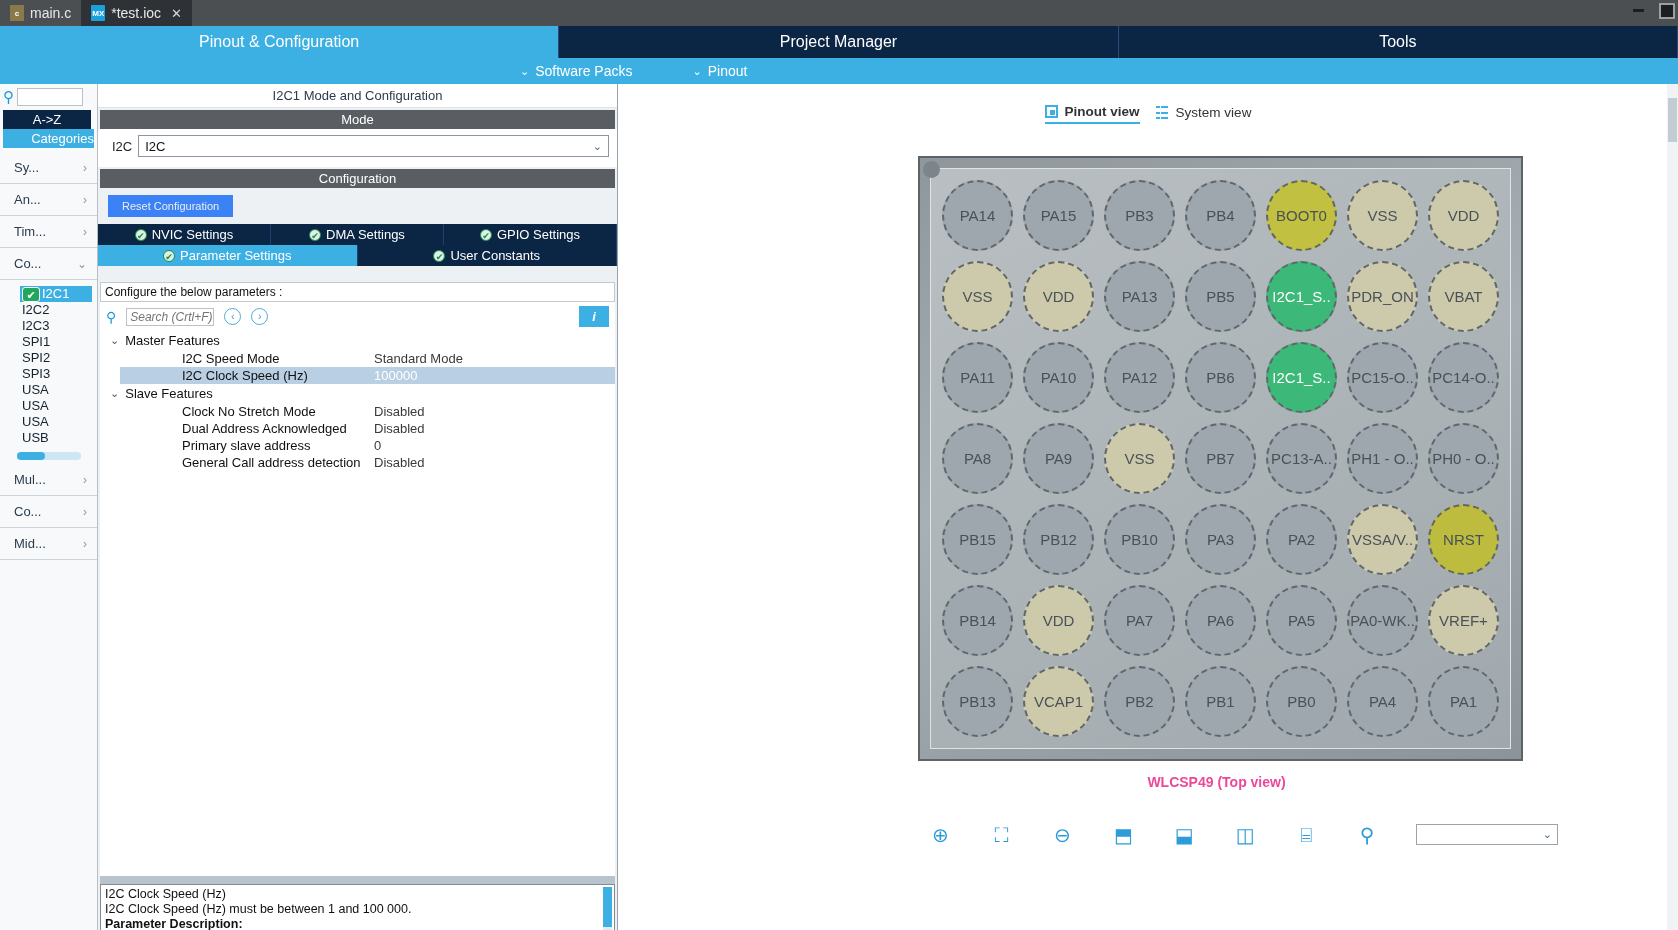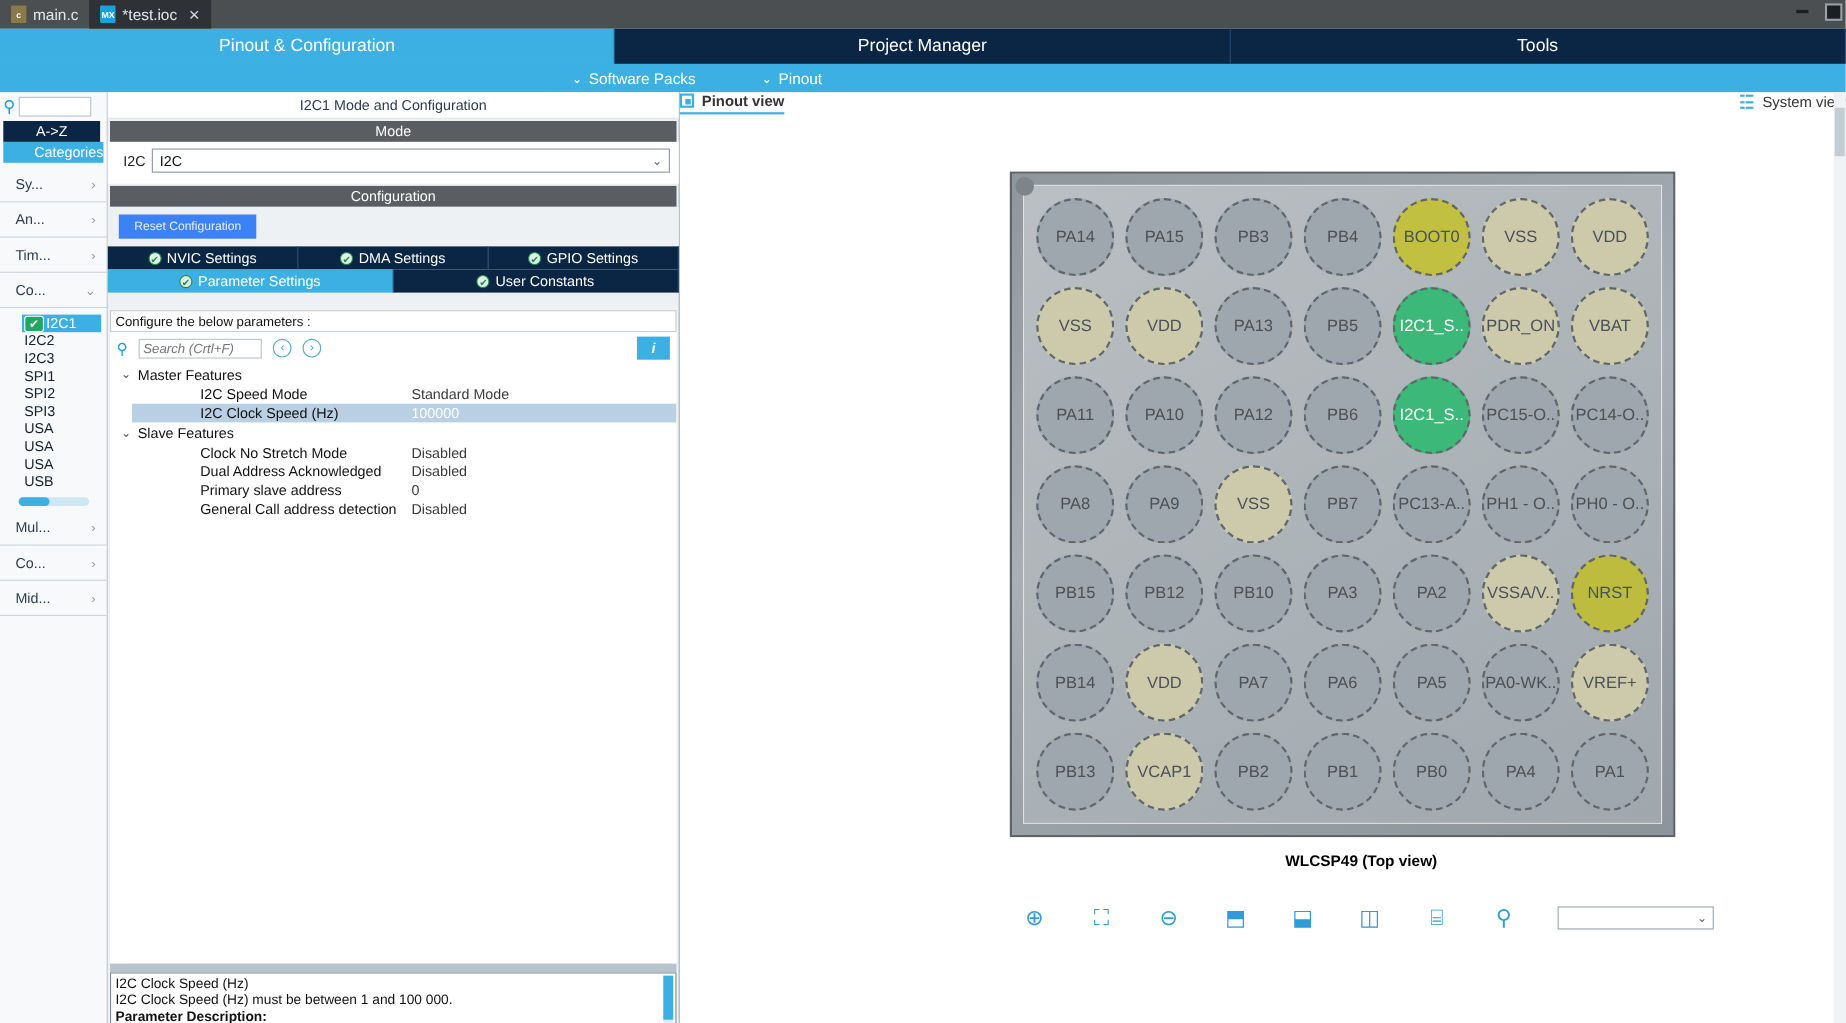--- a/index.html
+++ b/index.html
@@ -37,21 +37,21 @@
   .wc-min::after {
     content: ""; position: absolute; left: 1px; bottom: 4px; width: 11px;
     height: 3px; background: #1c1f22;
   }
   .wc-max::after {
     content: ""; position: absolute; left: 1px; top: 1px; width: 12px;
     height: 12px; border: 2px solid #9aa0a6; background: #1c1f22;
   }
 
   
-  .ribbon { height: 32px; display: flex; background: #14b8a6; }
+  .ribbon { height: 32px; display: flex; background: #fef9c3; }
   .rtab {
     flex: 1; display: flex; align-items: center; justify-content: center;
     color: #ffffff; font-size: 16px; background: #0b2545;
     border-right: 1px solid #2a4a78; cursor: default;
   }
   .rtab.active { background: #3db0e3; }
   .subribbon {
     height: 26px; background: #3db0e3; display: flex; align-items: center;
     color: #fff; font-size: 14px; padding-left: 520px; gap: 60px;
   }
@@ -156,21 +156,21 @@
   .cfg-note {
     background: #fff; border: 1px solid #c2cad1; font-size: 12px;
     color: #111; padding: 2px 4px; margin: 16px 2px 0 2px;
   }
   .search-row {
     background: #fff; display: flex; align-items: center; gap: 10px;
     padding: 4px 6px; margin: 0 2px;
   }
   .search-row .mag { color: #1a9ad7; font-size: 14px; }
   .search-row input {
-    width: 112px; height: 18px; border: 1px solid #b9c2c9; font-size: 12px;
+    width: 88px; height: 18px; border: 1px solid #b9c2c9; font-size: 12px;
     font-style: italic; color: #000000; padding-left: 3px; outline: none;
   }
   .navbtn {
     width: 17px; height: 17px; border-radius: 50%; border: 1px solid #54a8d8;
     color: #3f9fd0; font-size: 11px; text-align: center; line-height: 15px;
   }
   .infobtn {
     margin-left: auto; width: 30px; height: 21px; background: #3db0e3;
     color: #fff; font-size: 13px; font-weight: bold; text-align: center;
     line-height: 21px; font-style: italic;
@@ -199,21 +199,21 @@
     background: #e6eaee;
   }
   .desc-sbar::after {
     content: ""; position: absolute; left: 0; top: 0; width: 9px; height: 40px;
     background: #3db0e3;
   }
 
   
   .pinpane { flex: 1; background: #fff; position: relative; }
   .viewtabs {
-    display: flex; justify-content: space-between; gap: 16px; padding: 0 0 4px 0;
+    display: flex; justify-content: center; gap: 16px; padding: 20px 0 4px 0;
     font-size: 13.5px; color: #333;
   }
   .vtab { display: flex; align-items: center; gap: 7px; padding-bottom: 3px; }
   .vtab.active { border-bottom: 2px solid #3db0e3; font-weight: bold; }
   .ic-chip {
     width: 13px; height: 13px; border: 2px solid #3db0e3; position: relative;
   }
   .ic-chip::after {
     content: ""; position: absolute; left: 3px; top: 3px; width: 5px;
     height: 5px; background: #3db0e3;
@@ -247,22 +247,22 @@
     border-radius: 50%; margin: 5px; font-size: 15px; color: #4a5157;
     border: 2px dashed #5f676c; overflow: hidden; white-space: nowrap;
   }
   .pin.gray   { background: #9ea7ad; }
   .pin.power  { background: #cdcaab; color: #4a5157; }
   .pin.boot   { background: #c2c040; }
   .pin.nrst   { background: #bdbc3e; }
   .pin.used   { background: #3cb878; color: #ffffff; }
 
   .chip-label {
-    position: absolute; left: 317px; top: 690px; width: 605px;
-    text-align: center; font-size: 14px; font-weight: bold; color: #000000;
+    position: absolute; left: 296px; top: 690px; width: 605px;
+    text-align: center; font-size: 14px; font-weight: bold; color: #ec4899;
   }
   .pin-toolbar {
     position: absolute; left: 300px; top: 740px; width: 640px;
     display: flex; align-items: center; gap: 36px; padding-left: 10px;
   }
   .tbi { color: #2d9cd8; font-size: 20px; line-height: 1; width: 26px;
          text-align: center; }
   .tb-combo {
     width: 148px; height: 21px; border: 1px solid #9aa4ad; background: #fff;
     display: flex; align-items: center; justify-content: flex-end;

